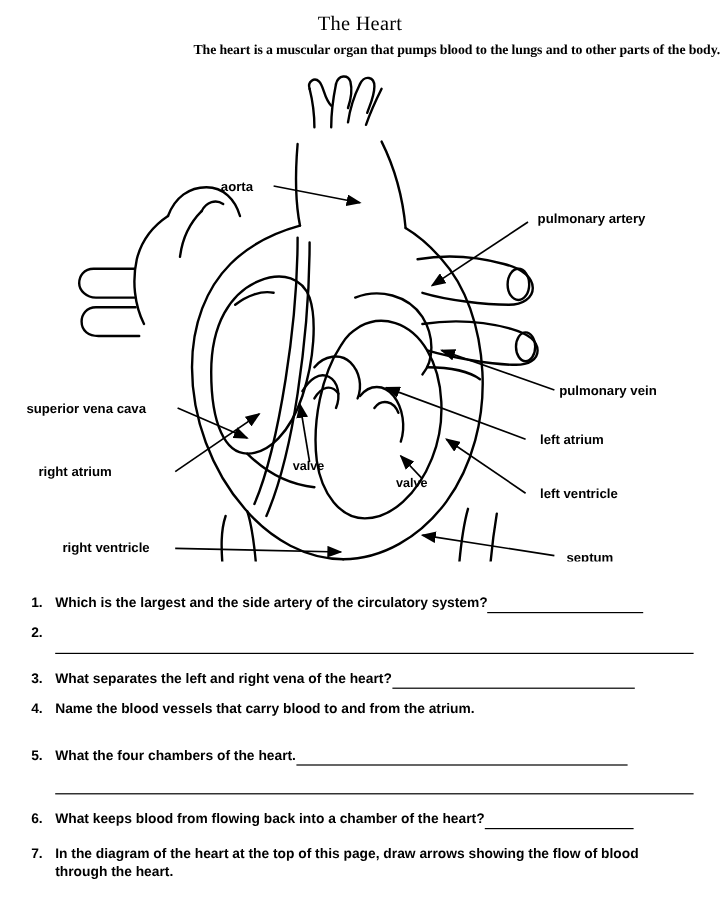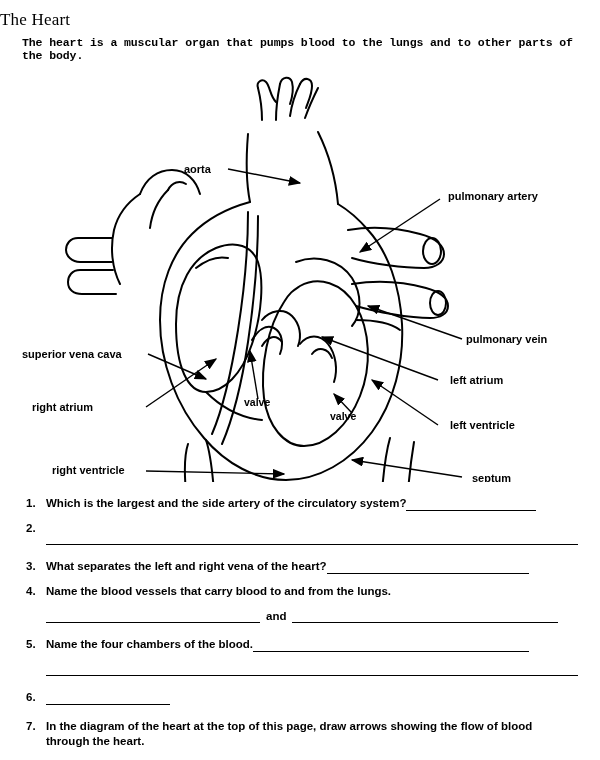--- a/index.html
+++ b/index.html
@@ -14,32 +14,34 @@
     color: #000000;
     position: relative;
     overflow: hidden;
   }
   .page {
     width: 600px;
     height: 760px;
     position: relative;
   }
   .title {
+    text-align: center;
     font-size: 17px;
     font-family: "Liberation Serif", serif;
     margin-top: 10px;
     margin-bottom: 6px;
     letter-spacing: 0.2px;
   }
   .intro {
     font-size: 11.5px;
-    font-family: Liberation Mono, monospace;
+    font-family: Liberation Serif, serif;
     margin: 0 0 0 22px;
     font-weight: bold;
     letter-spacing: -0.1px;
+    text-align: right;
   }
   .diagram-wrap {
     position: relative;
     width: 580px;
     height: 420px;
   }
   .diagram-wrap svg {
     position: absolute;
     top: 0;
     left: 0;
@@ -219,39 +221,34 @@
     <div class="spacer10"></div>
     <div class="fullline"></div>
     <div class="spacer14"></div>
 
     <div class="q">
       <span class="num">3.</span><span>What separates the left and right vena of the heart?</span><span class="qline" style="width:202px"></span>
     </div>
     <div class="spacer10"></div>
 
     <div class="q">
-      <span class="num">4.</span><span>Name the blood vessels that carry blood to and from the lungs.</span>
-    </div>
-    <div class="spacer10"></div>
-    <div class="rowline">
-      <div class="seg" style="width:214px"></div>
-      <div class="and">and</div>
-      <div class="seg" style="width:266px"></div>
-    </div>
-    <div class="spacer14"></div>
-
-    <div class="q">
-      <span class="num">5.</span><span>Name the four chambers of the blood.</span><span class="qline" style="width:276px"></span>
+      <span class="num">4.</span><span>Name the blood vessels that carry blood to and from the atrium.</span>
+    </div>
+    <div class="spacer10"></div>
+    <div class="spacer14"></div>
+
+    <div class="q">
+      <span class="num">5.</span><span>What the four chambers of the heart.</span><span class="qline" style="width:276px"></span>
     </div>
     <div class="spacer10"></div>
     <div class="fullline"></div>
     <div class="spacer14"></div>
 
     <div class="q">
-      <span class="num">6.</span><span class="qline" style="width:124px"></span>
+      <span class="num">6.</span><span>What keeps blood from flowing back into a chamber of the heart?</span><span class="qline" style="width:124px"></span>
     </div>
     <div class="spacer14"></div>
 
     <div class="q">
       <span class="num">7.</span><span>In the diagram of the heart at the top of this page, draw arrows showing the flow of blood through the heart.</span>
     </div>
 
   </div>
 </div>
 

